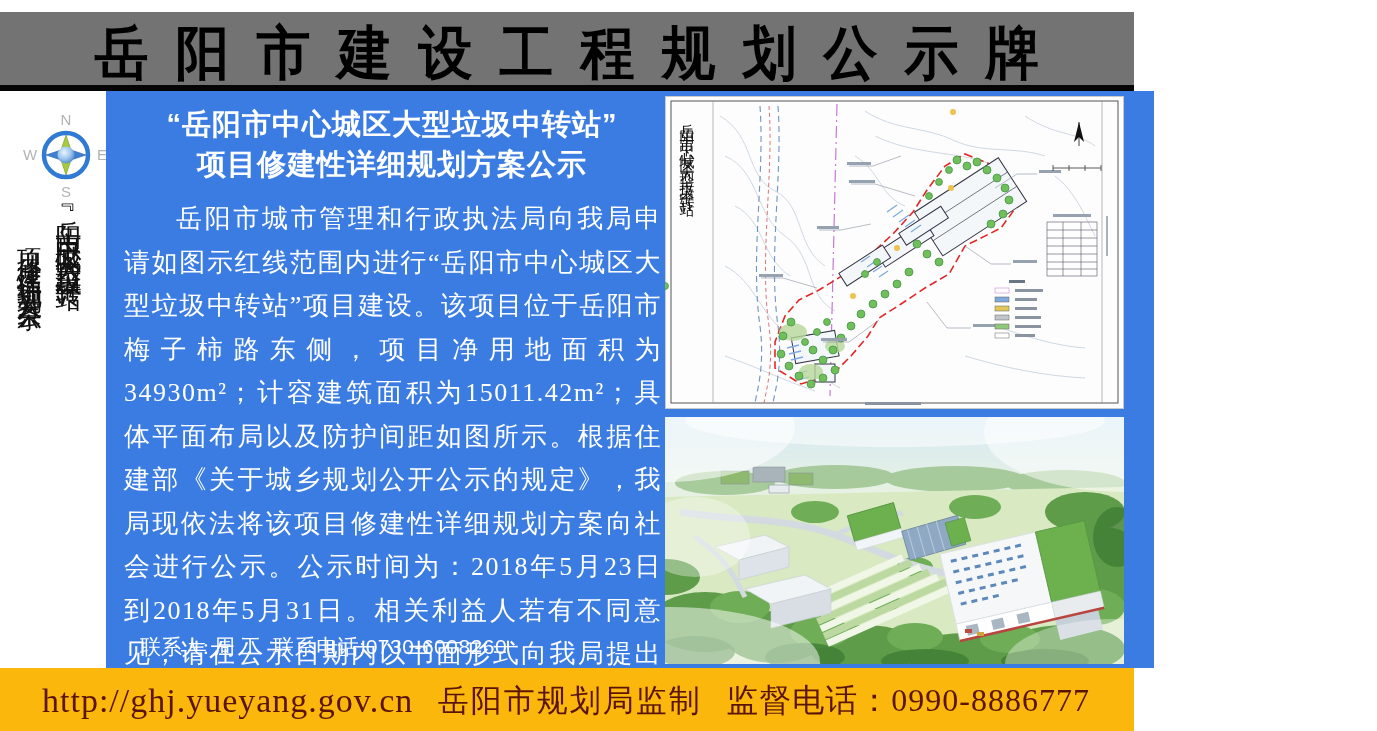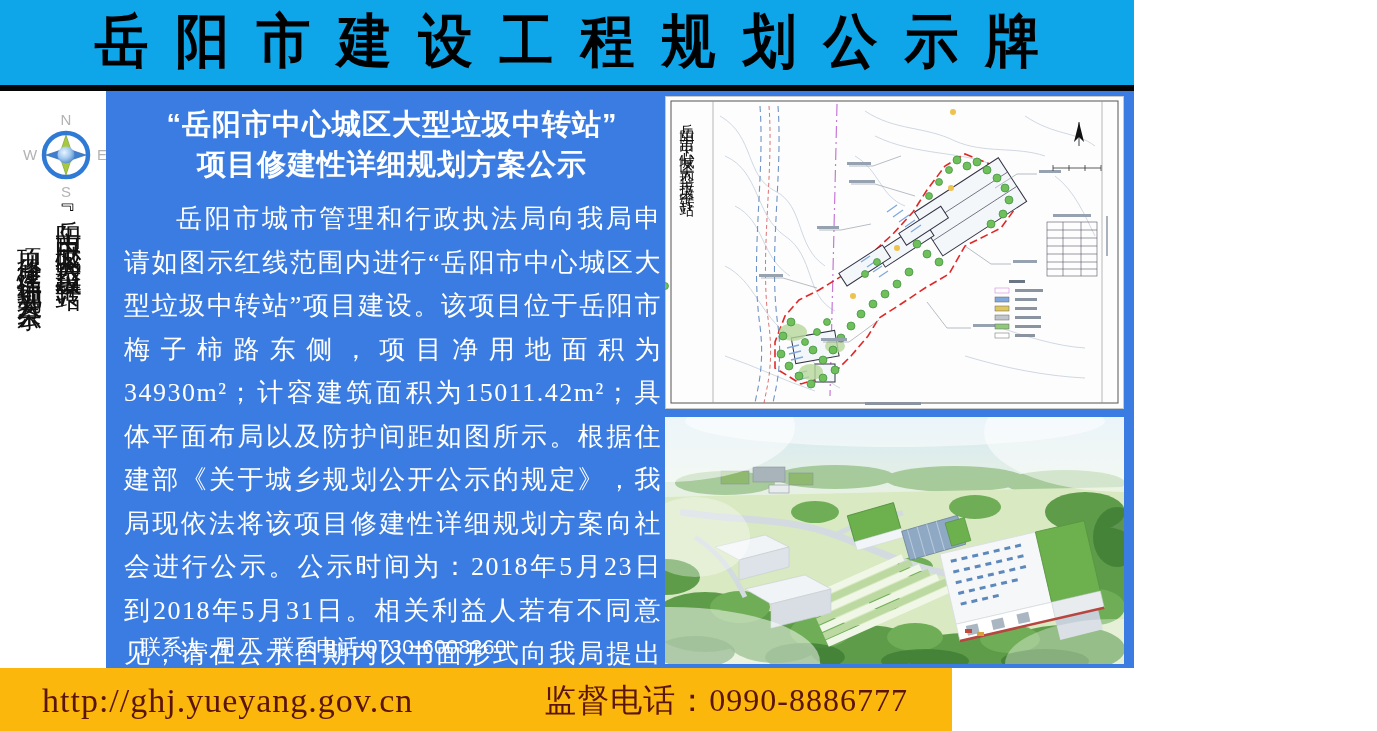--- a/index.html
+++ b/index.html
@@ -1,37 +1,37 @@
 <!DOCTYPE html>
 <html><head>
 <meta charset="utf-8">
 <style>
   html,body{margin:0;padding:0;background:#ffffff;}
   .stage{position:relative;width:1377px;height:731px;background:#ffffff;overflow:hidden;
          font-family:"Liberation Sans",sans-serif;}
   .poster{position:absolute;left:0;top:0;width:1134px;height:731px;background:#ffffff;}
 
   
-  .header{position:absolute;left:0;top:0;width:1134px;height:85px;background:#0ea5e9;
+  .header{position:absolute;left:0;top:12px;width:1134px;height:85px;background:#737373;
           display:flex;align-items:center;justify-content:center;}
   .header-title{font-family:"Liberation Sans",sans-serif;font-weight:900;font-size:54px;
                 color:#000;letter-spacing:27px;margin-right:-27px;white-space:nowrap;
                 transform:scaleY(1.08);}
   .divider{position:absolute;left:0;top:85px;width:1134px;height:6px;background:#050505;}
 
   
   .sidebar{position:absolute;left:0;top:91px;width:106px;height:577px;background:#ffffff;}
   .compass{position:absolute;left:22px;top:18px;width:88px;height:92px;}
   .v-title{position:absolute;left:8px;top:104px;height:460px;writing-mode:vertical-rl;
            font-family:"Liberation Serif",serif;color:#111;font-size:26px;letter-spacing:5px;}
   .v-title .col{display:block;margin:0 5px;}
   .v-title .col2{margin-top:34px;font-size:25px;}
 
   
-  .panel{position:absolute;left:106px;top:91px;width:1028px;height:577px;background:#3B7CE2;}
+  .panel{position:absolute;left:106px;top:91px;width:1028px;height:577px;background:#3B7CE2;padding-left:20px;}
   .notice{position:absolute;left:12px;top:0;width:548px;height:577px;}
   .notice-title{margin-top:13px;text-align:center;color:#ffffff;
                 font-family:"Liberation Sans",sans-serif;font-weight:700;
                 font-size:29px;line-height:40px;letter-spacing:1px;}
   .notice-body{margin:13px 4px 0 6px;color:#ffffff;font-family:"Liberation Serif",serif;
                font-size:26px;line-height:43.5px;text-align:justify;text-indent:2em;
                letter-spacing:1.5px;}
   .contact-row{position:absolute;bottom:7px;left:0;width:548px;display:flex;
                justify-content:flex-start;color:#ffffff;font-size:21px;
                font-family:"Liberation Serif",serif;padding:0 4px 0 22px;box-sizing:border-box;gap:12px;}
@@ -39,21 +39,21 @@
 
   
   .map-fig{position:absolute;left:559px;top:5px;width:459px;height:313px;background:#fdfdfd;}
   .map-fig svg{position:absolute;left:0;top:0;}
   .map-vtitle{position:absolute;left:12px;top:16px;height:284px;writing-mode:vertical-rl;
               font-family:"Liberation Serif",serif;font-size:15px;color:#111;
               letter-spacing:6px;z-index:2;}
   .render-fig{position:absolute;left:559px;top:326px;width:459px;height:247px;background:#e7f1e8;}
 
   
-  .footer{position:absolute;left:0;top:668px;width:952px;height:63px;background:#FBB70B;
+  .footer{position:absolute;left:0;top:668px;width:1134px;height:63px;background:#FBB70B;
           display:flex;align-items:center;justify-content:space-between;
           padding:2px 44px 0 42px;box-sizing:border-box;color:#5A1408;}
   .footer-url{font-family:"Liberation Serif",serif;font-size:34px;letter-spacing:1px;}
   .footer-issuer{font-family:"Liberation Serif",serif;font-size:31px;letter-spacing:2px;}
   .footer-phone{font-family:"Liberation Serif",serif;font-size:32px;letter-spacing:1px;}
 </style>
 </head>
 <body>
 
 <div class="stage">
@@ -436,17 +436,18 @@
           <ellipse cx="5" cy="245" rx="150" ry="55" opacity="0.5"></ellipse>
           <ellipse cx="450" cy="247" rx="110" ry="45" opacity="0.35"></ellipse>
           <ellipse cx="30" cy="120" rx="55" ry="40" opacity="0.35"></ellipse>
         </g>
       </svg>
     </div>
   </div>
 
   <div class="footer">
     <span class="footer-url">http://ghj.yueyang.gov.cn</span>
+    <span class="footer-issuer">岳阳市规划局监制</span>
     <span class="footer-phone">监督电话：0990-8886777</span>
   </div>
 
  </div>
 </div>
 
 </body></html>

